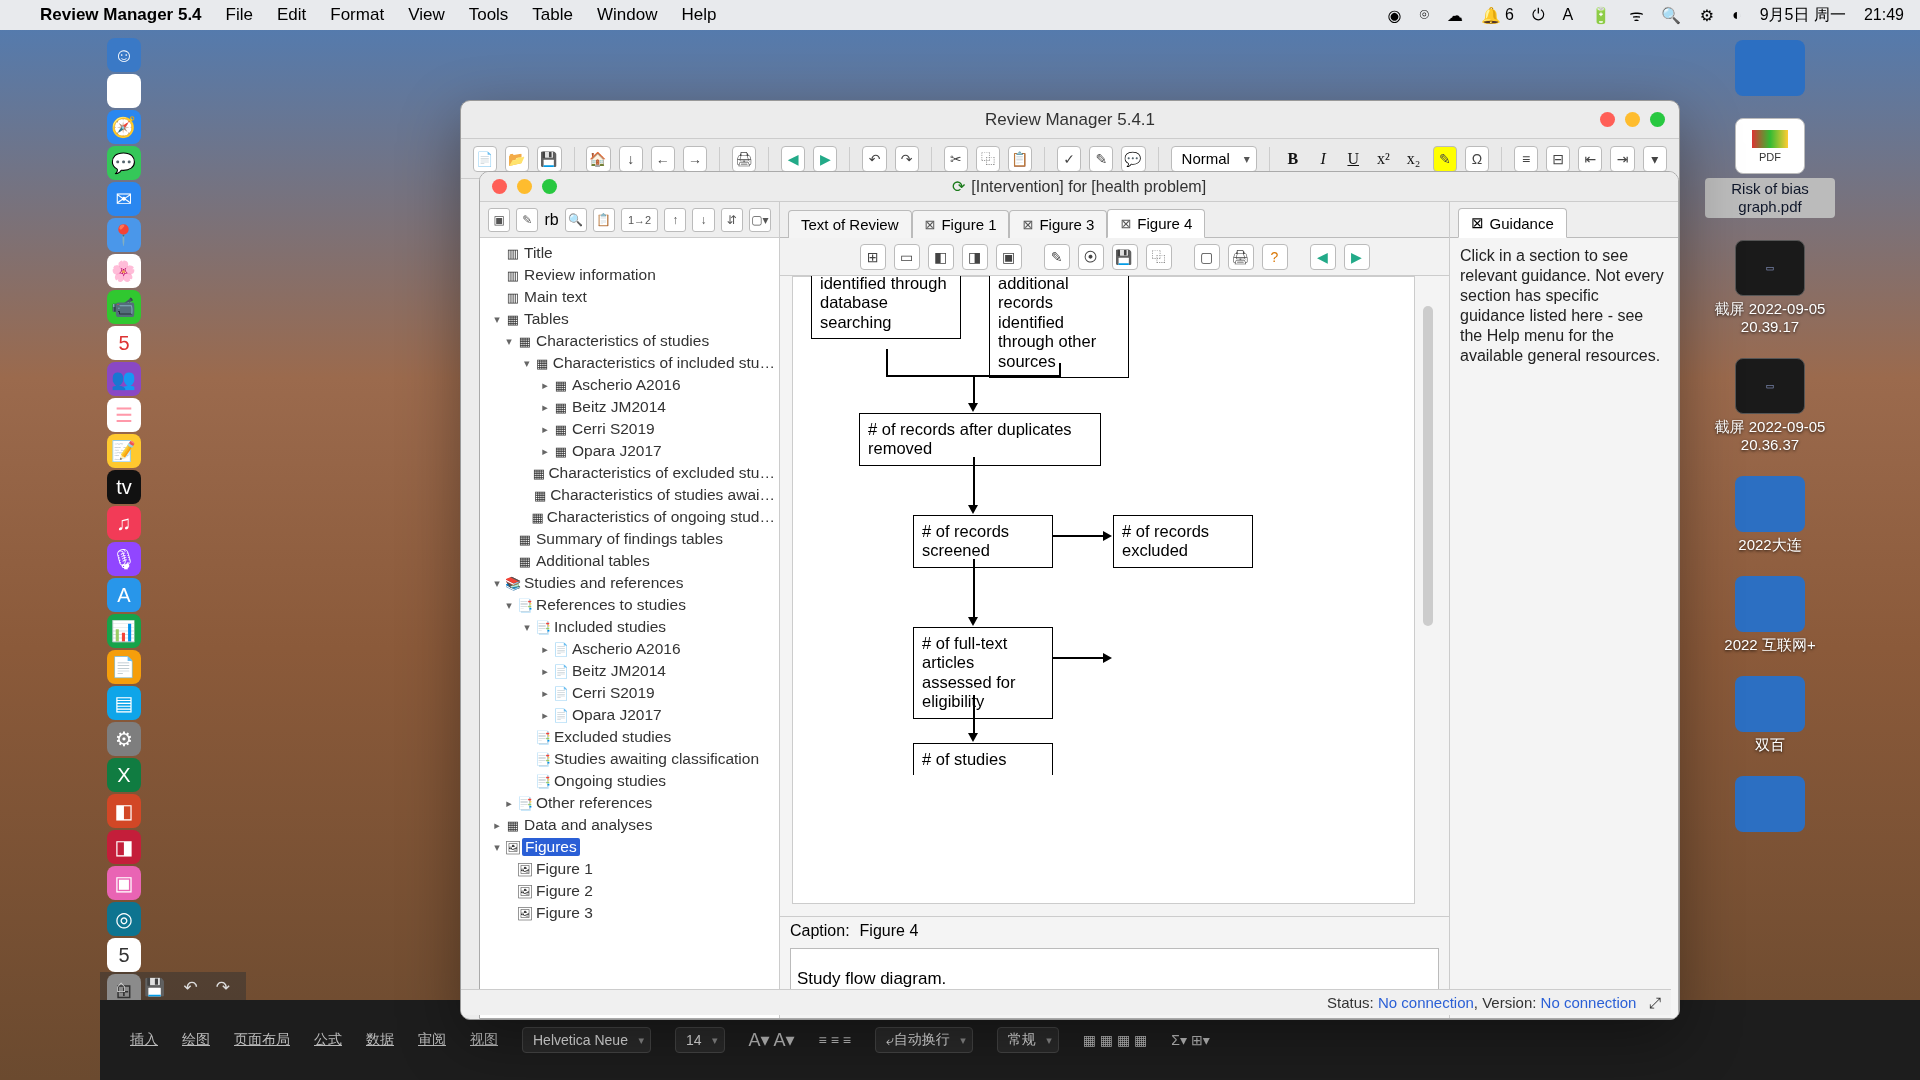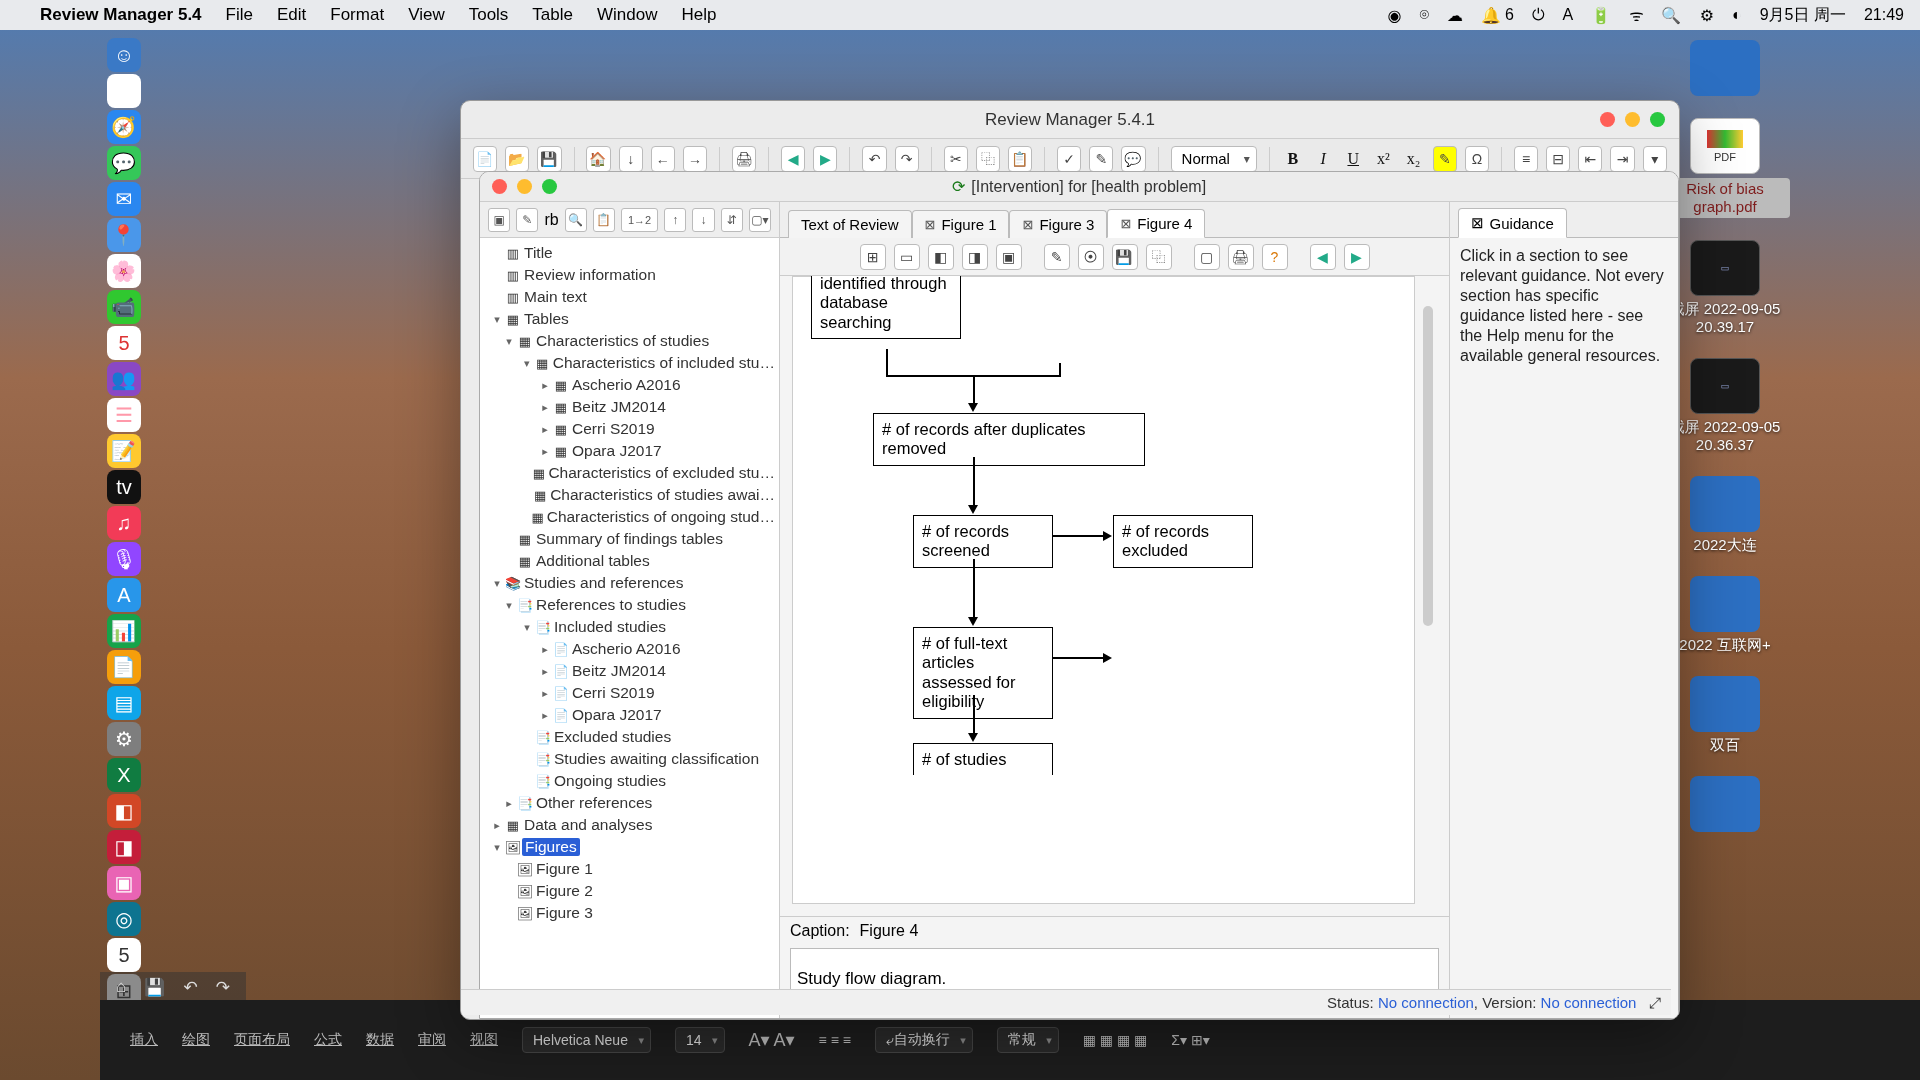--- a/index.html
+++ b/index.html
@@ -12,28 +12,28 @@
 .menubar .app-name { font-weight: 600; margin-right: 24px; }
 .menubar .mi { margin-right: 24px; cursor: default; }
 .menubar-right { margin-left: auto; display: flex; align-items: center; gap: 18px; font-size: 16px; }
 .menubar-right .ri { display: flex; align-items: center; gap: 4px; }
 
 
 .dock { position: absolute; left: 100px; top: 38px; width: 48px; display: flex; flex-direction: column; align-items: center; gap: 2px; z-index: 50; }
 .dock-item { width: 34px; height: 34px; border-radius: 8px; background: #666; display: flex; align-items: center; justify-content: center; font-size: 20px; color: #fff; }
 
 
-.desktop-icons { position: absolute; right: 40px; top: 40px; width: 220px; display: flex; flex-direction: column; gap: 22px; z-index: 10; }
+.desktop-icons { position: absolute; right: 40px; top: 40px; width: 220px; display: flex; flex-direction: column; gap: 22px; align-items: center; z-index: 10; }
 .di { display: flex; flex-direction: column; align-items: center; gap: 4px; width: 130px; }
 .di .thumb { width: 70px; height: 56px; background: #2c6fc2; border-radius: 8px; }
 .di .thumb.dark { background: #1a1a1a; border: 1px solid #555; display: flex; align-items: center; justify-content: center; color: #9ad; font-size: 9px; }
 .di .thumb.pdf { background: #fff; display: flex; align-items: center; justify-content: center; font-size: 11px; color: #333; border: 1px solid #bbb; flex-direction: column; }
 .di .thumb.pdf .bar { width: 36px; height: 18px; background: linear-gradient(90deg, #d33, #3b3, #fc3); margin-bottom: 3px; }
 .di .label { font-size: 15px; color: #fff; text-align: center; text-shadow: 0 1px 3px rgba(0,0,0,0.8); line-height: 1.2; }
-.di .label.sel { background: #bbb; color: #7f1d1d; border-radius: 4px; padding: 2px 6px; text-shadow: none; }
+.di .label.sel { background: #bbb; color: #0f172a; border-radius: 4px; padding: 2px 6px; text-shadow: none; }
 
 
 .win { position: absolute; left: 460px; top: 100px; width: 1220px; height: 920px; background: #ececec; border: 1px solid #999; border-radius: 10px; box-shadow: 0 20px 60px rgba(0,0,0,0.35); z-index: 60; overflow: hidden; }
 .titlebar { height: 38px; display: flex; align-items: center; padding: 0 14px; border-bottom: 1px solid #ccc; position: relative; justify-content: flex-end; }
 .traffic { display: flex; gap: 10px; }
 .tl { width: 15px; height: 15px; border-radius: 50%; }
 .tl.r { background: #ff5f57; } .tl.y { background: #febc2e; } .tl.g { background: #28c840; }
 .titlebar .title { position: absolute; left: 50%; transform: translateX(-50%); font-size: 17px; font-weight: 500; color: #333; }
 
 .toolbar { height: 40px; display: flex; align-items: center; gap: 8px; padding: 0 12px; border-bottom: 1px solid #ccc; background: #eaeaea; }
@@ -476,28 +476,29 @@
           <div class="ctbtn">▢</div>
           <div class="ctbtn">🖨</div>
           <div class="ctbtn" style="color:#d97706">?</div>
           <div style="width:6px"></div>
           <div class="ctbtn" style="color:#2a8">◀</div>
           <div class="ctbtn" style="color:#2a8">▶</div>
         </div>
         <div class="canvas">
           <div class="canvas-inner">
             <div class="flowbox" style="left:18px;top:-10px;width:150px"><span>identified through database searching</span></div>
+            <div class="flowbox" style="left:196px;top:-10px;width:140px"><span>additional records identified through other sources</span></div>
 
             <div class="flow-line" style="left:93px;top:72px;width:2px;height:26px"></div>
             <div class="flow-line" style="left:266px;top:86px;width:2px;height:12px"></div>
             <div class="flow-line" style="left:93px;top:98px;width:175px;height:2px"></div>
             <div class="flow-line" style="left:180px;top:98px;width:2px;height:30px"></div>
             <div class="arrowhead-down" style="left:175px;top:126px"></div>
 
-            <div class="flowbox" style="left:80px;top:136px;width:272px"><span># of records after duplicates removed</span></div>
+            <div class="flowbox" style="left:66px;top:136px;width:242px"><span># of records after duplicates removed</span></div>
             <div class="flow-line" style="left:180px;top:180px;width:2px;height:50px"></div>
             <div class="arrowhead-down" style="left:175px;top:228px"></div>
 
             <div class="flowbox" style="left:120px;top:238px;width:140px"><span># of records screened</span></div>
             <div class="flowbox" style="left:320px;top:238px;width:140px"><span># of records excluded</span></div>
             <div class="flow-line" style="left:260px;top:258px;width:52px;height:2px"></div>
             <div class="arrowhead-right" style="left:310px;top:254px"></div>
 
             <div class="flow-line" style="left:180px;top:282px;width:2px;height:60px"></div>
             <div class="arrowhead-down" style="left:175px;top:340px"></div>

